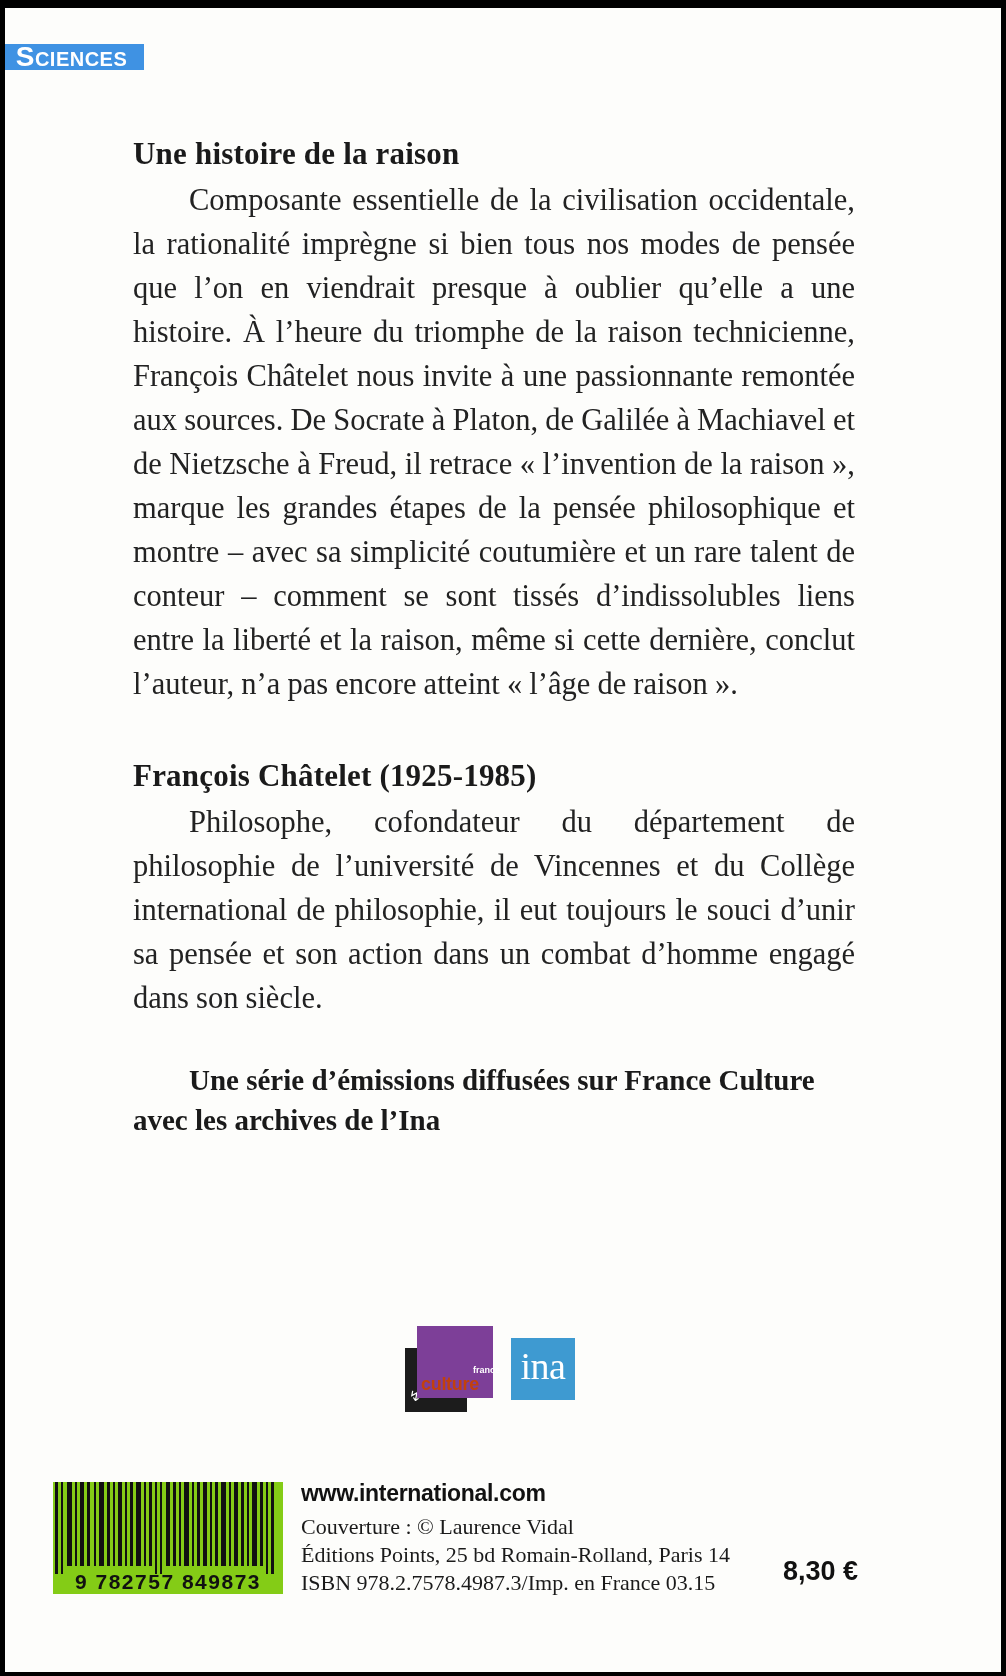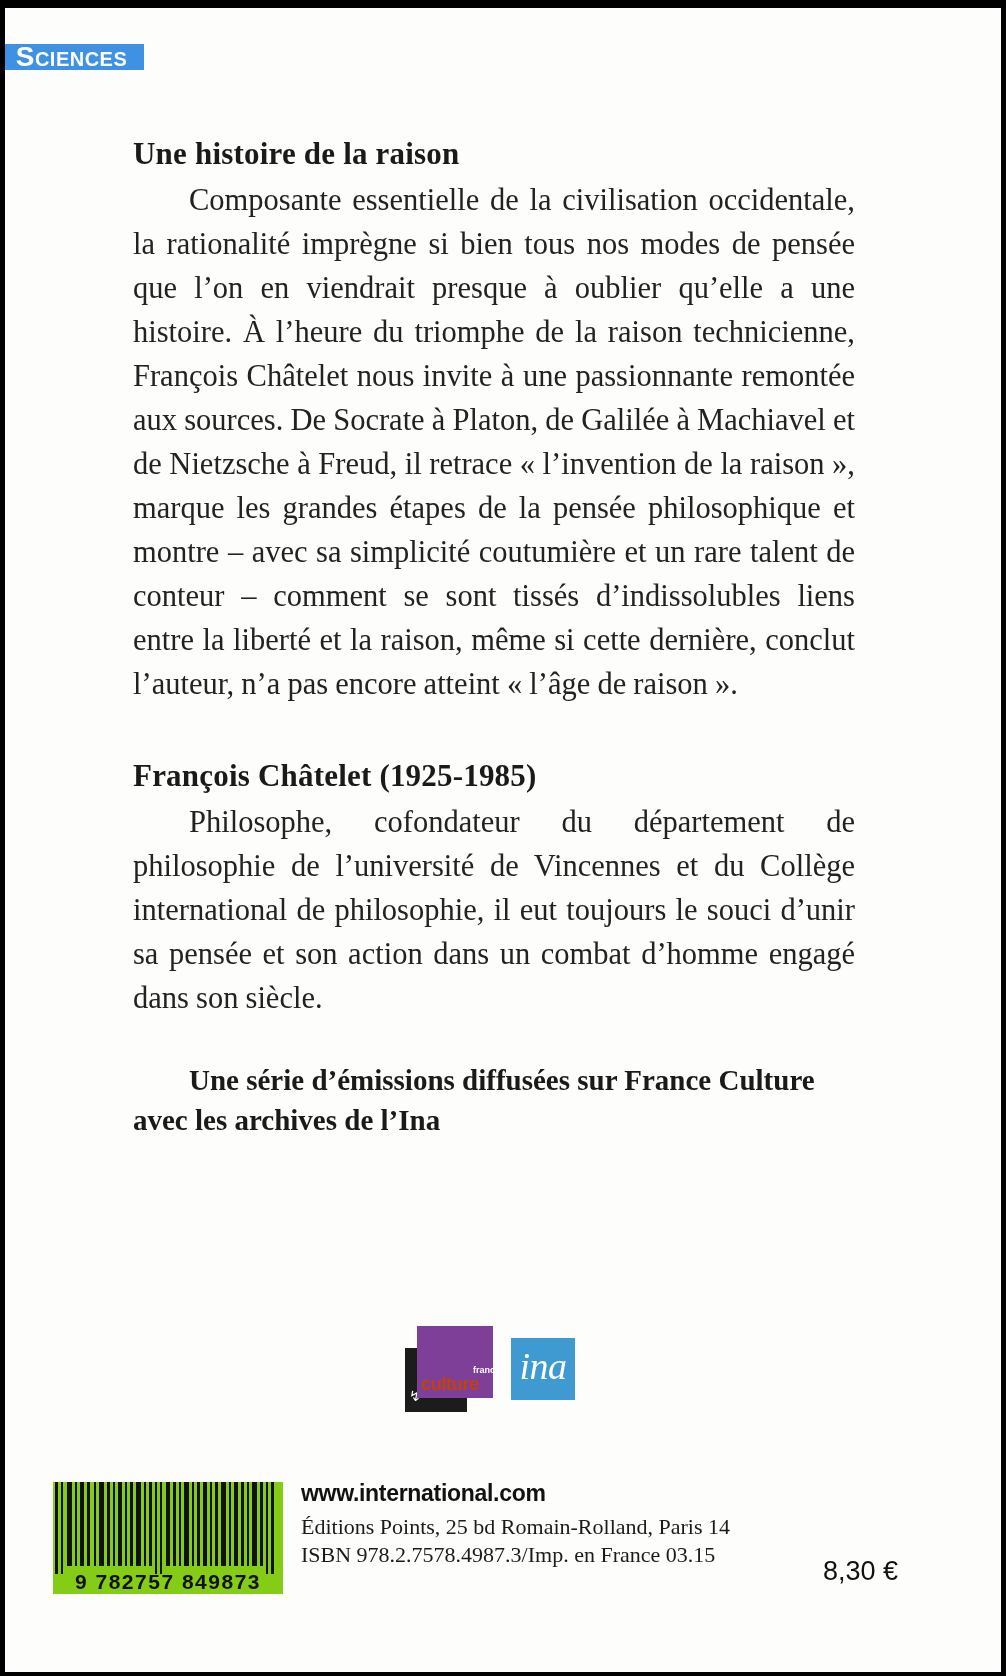--- a/index.html
+++ b/index.html
@@ -134,21 +134,20 @@
     position: absolute;
     left: 108px;
     top: 18px;
     width: 60px;
     text-align: center;
     color: #ffffff;
     font-family: "Liberation Serif", serif;
     font-size: 38px;
     line-height: 44px;
     letter-spacing: -0.5px;
-    font-style: italic;
   }
   .footer {
     position: absolute;
     left: 0px;
     top: 1462px;
     width: 996px;
     height: 200px;
   }
   .barcode {
     position: absolute;
@@ -185,24 +184,24 @@
     letter-spacing: -0.3px;
     margin-bottom: 6px;
   }
   .pub-line {
     font-size: 22px;
     line-height: 28px;
     color: #1a1a1a;
   }
   .price {
     position: absolute;
-    left: 818px;
+    left: 778px;
     top: 86px;
     font-family: "Liberation Sans", sans-serif;
-    font-weight: normal;
+    font-weight: bold;
     font-size: 27px;
     color: #111;
   }
 </style>
 </head>
 <body>
 
 <div class="page">
 
   <div class="badge">
@@ -271,20 +270,21 @@
             <rect x="207" y="0" width="3" height="84"></rect>
           <rect x="213" y="0" width="2" height="92"></rect>
             <rect x="218" y="0" width="3" height="92"></rect>
         </g>
       </svg>
       <div class="digits">9 782757 849873</div>
     </div>
 
     <div class="pub-info">
       <div class="url">www.international.com</div>
+      <div class="pub-line">Couverture : © Laurence Vidal</div>
       <div class="pub-line">Éditions Points, 25 bd Romain-Rolland, Paris 14</div>
       <div class="pub-line">ISBN 978.2.7578.4987.3/Imp. en France 03.15</div>
     </div>
 
     <div class="price">8,30 €</div>
   </div>
 
 </div>
 
 </body></html>

